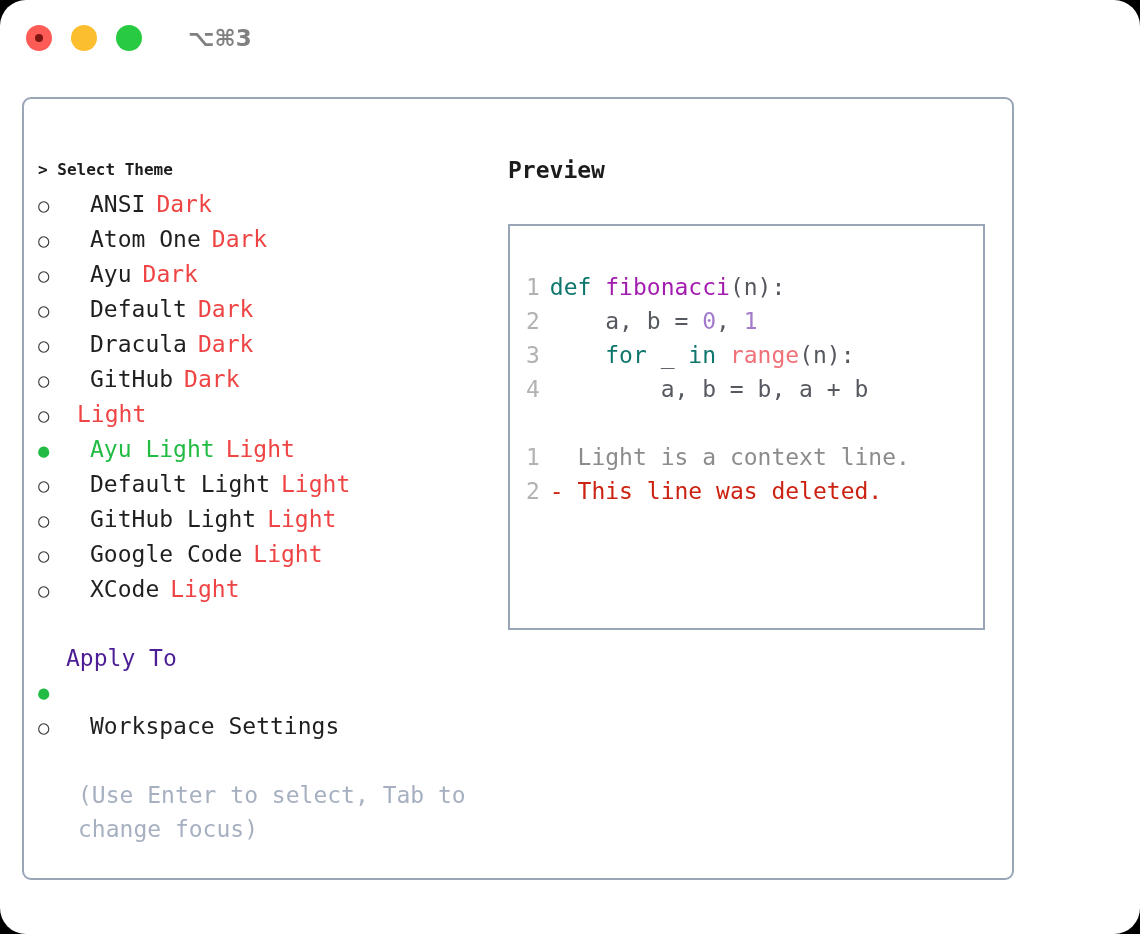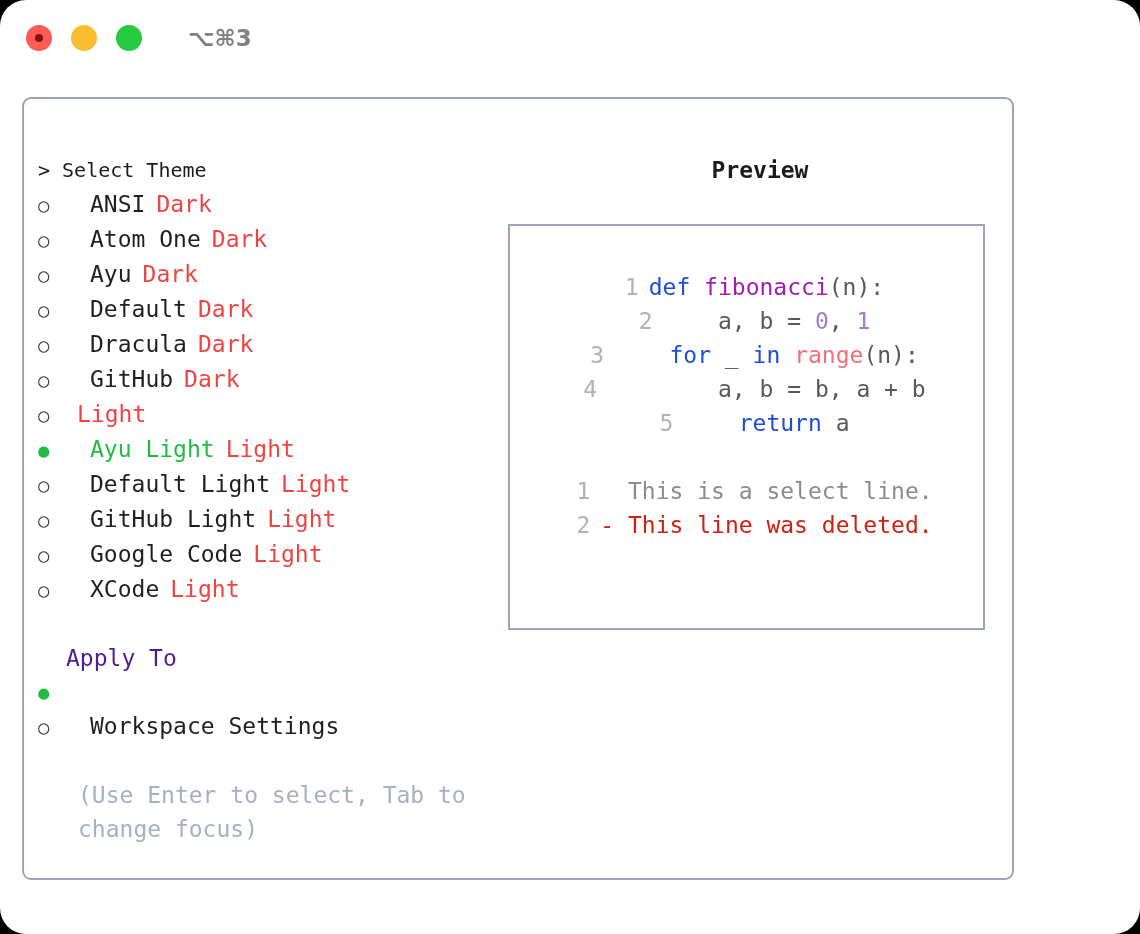--- a/index.html
+++ b/index.html
@@ -87,22 +87,22 @@
   }
 
   
   .left-col {
     width: 470px;
     padding: 54px 0 0 14px;
     box-sizing: border-box;
   }
 
   .section-head {
-    font-size: 20px;
-    font-weight: normal;
+    font-size: 16px;
+    font-weight: bold;
     color: #1c1c1c;
     line-height: 34px;
     white-space: pre;
   }
   .section-head-plain {
     font-size: 23px;
     font-weight: normal;
     color: #4c1d95;
     line-height: 34px;
     white-space: pre;
@@ -140,21 +140,20 @@
     width: 420px;
     padding-left: 0px;
     margin-left: 40px;
   }
 
   
   .right-col {
     flex: 1;
     padding: 54px 0 0 14px;
     box-sizing: border-box;
-    text-align: center;
   }
   .preview-title {
     font-size: 23px;
     font-weight: bold;
     color: #1c1c1c;
     line-height: 34px;
     margin-bottom: 37px;
   }
   .preview-box {
     width: 477px;
@@ -167,21 +166,21 @@
 
   .code-line {
     font-size: 23px;
     line-height: 34px;
     white-space: pre;
   }
   .lnum {
     color: #b2b2b2;
     padding-right: 10px;
   }
-  .tok-kw   { color: #1d4ed8; }
+  .tok-kw   { color: #0f766e; }
   .tok-fn   { color: #a21caf; }
   .tok-num  { color: #a37acc; }
   .tok-bi   { color: #f07178; }
   .tok-pl   { color: #55585f; }
   .blank-line { height: 34px; }
 
   .diff-ctx { color: #8c8c8c; }
   .diff-del { color: #cc2211; }
   .diff-add { color: #00cc00; }
 </style>
@@ -237,25 +236,24 @@
 
       <div class="right-col">
         <div class="preview-title">Preview</div>
 
         <div class="preview-box">
           <div id="code-block">
               <div class="code-line"><span class="lnum">1</span><span class="tok-kw">def </span><span class="tok-fn">fibonacci</span><span class="tok-pl">(n):</span></div>
               <div class="code-line"><span class="lnum">2</span><span class="tok-pl">    a, b = </span><span class="tok-num">0</span><span class="tok-pl">, </span><span class="tok-num">1</span></div>
               <div class="code-line"><span class="lnum">3</span><span class="tok-pl">    </span><span class="tok-kw">for</span><span class="tok-pl"> _ </span><span class="tok-kw">in</span><span class="tok-pl"> </span><span class="tok-bi">range</span><span class="tok-pl">(n):</span></div>
               <div class="code-line"><span class="lnum">4</span><span class="tok-pl">        a, b = b, a + b</span></div>
-              <div class="code-line"><span class="lnum">5</span><span class="tok-pl">    </span><span class="tok-kw">return</span><span class="tok-pl"> a</span></div>
             </div>
           <div class="blank-line"></div>
           <div id="diff-block">
-              <div class="code-line"><span class="lnum">1</span><span class="diff-ctx">  </span><span class="diff-ctx">This is a select line.</span></div>
+              <div class="code-line"><span class="lnum">1</span><span class="diff-ctx">  </span><span class="diff-ctx">Light is a context line.</span></div>
               <div class="code-line"><span class="lnum">2</span><span class="diff-del">- </span><span class="diff-del">This line was deleted.</span></div>
             </div>
         </div>
       </div>
 
     </div>
   </div>
 </div>
 
 </body></html>

